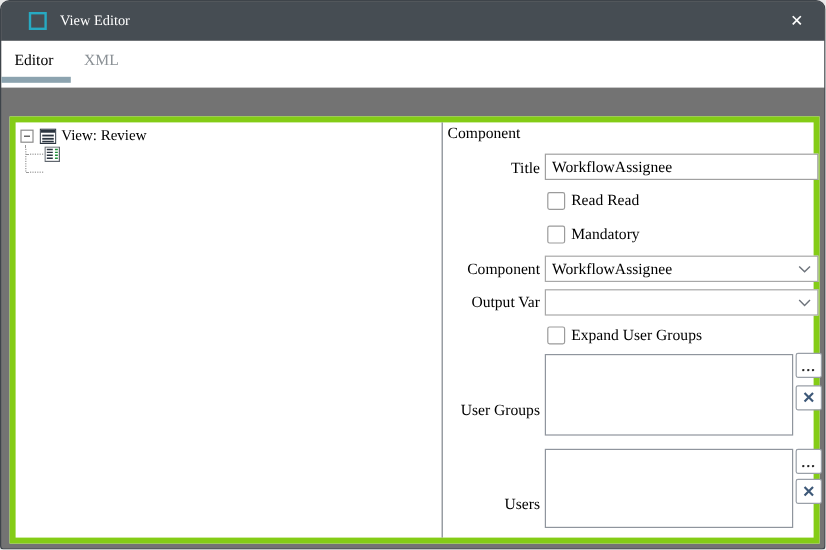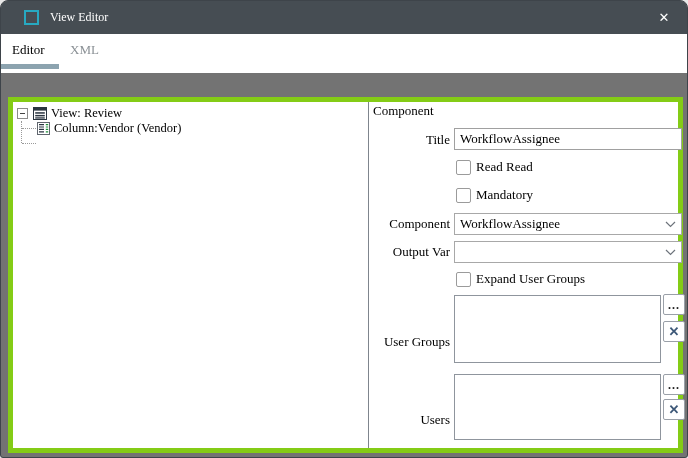--- a/index.html
+++ b/index.html
@@ -131,21 +131,20 @@
                 <line x1="2" y1="9.8" x2="7" y2="9.8"></line>
             </g>
             <g stroke="#1f8f3a" stroke-width="1.2">
               <line x1="8.8" y1="2.6" x2="11.2" y2="2.6"></line>
                 <line x1="8.8" y1="5" x2="11.2" y2="5"></line>
               <line x1="8.8" y1="7.4" x2="11.2" y2="7.4"></line>
                 <line x1="8.8" y1="9.8" x2="11.2" y2="9.8"></line>
             </g>
           </svg>
         </span>
-        <span class="tlabel">Column:Vendor (Vendor)</span>
       </div>
 
     </div>
 
     <div class="prop-pane">
       <div class="hdr">Component</div>
 
       <div class="plabel lbl-title">Title</div>
       <input class="txt-input" type="text" value="WorkflowAssignee" style="">
 

